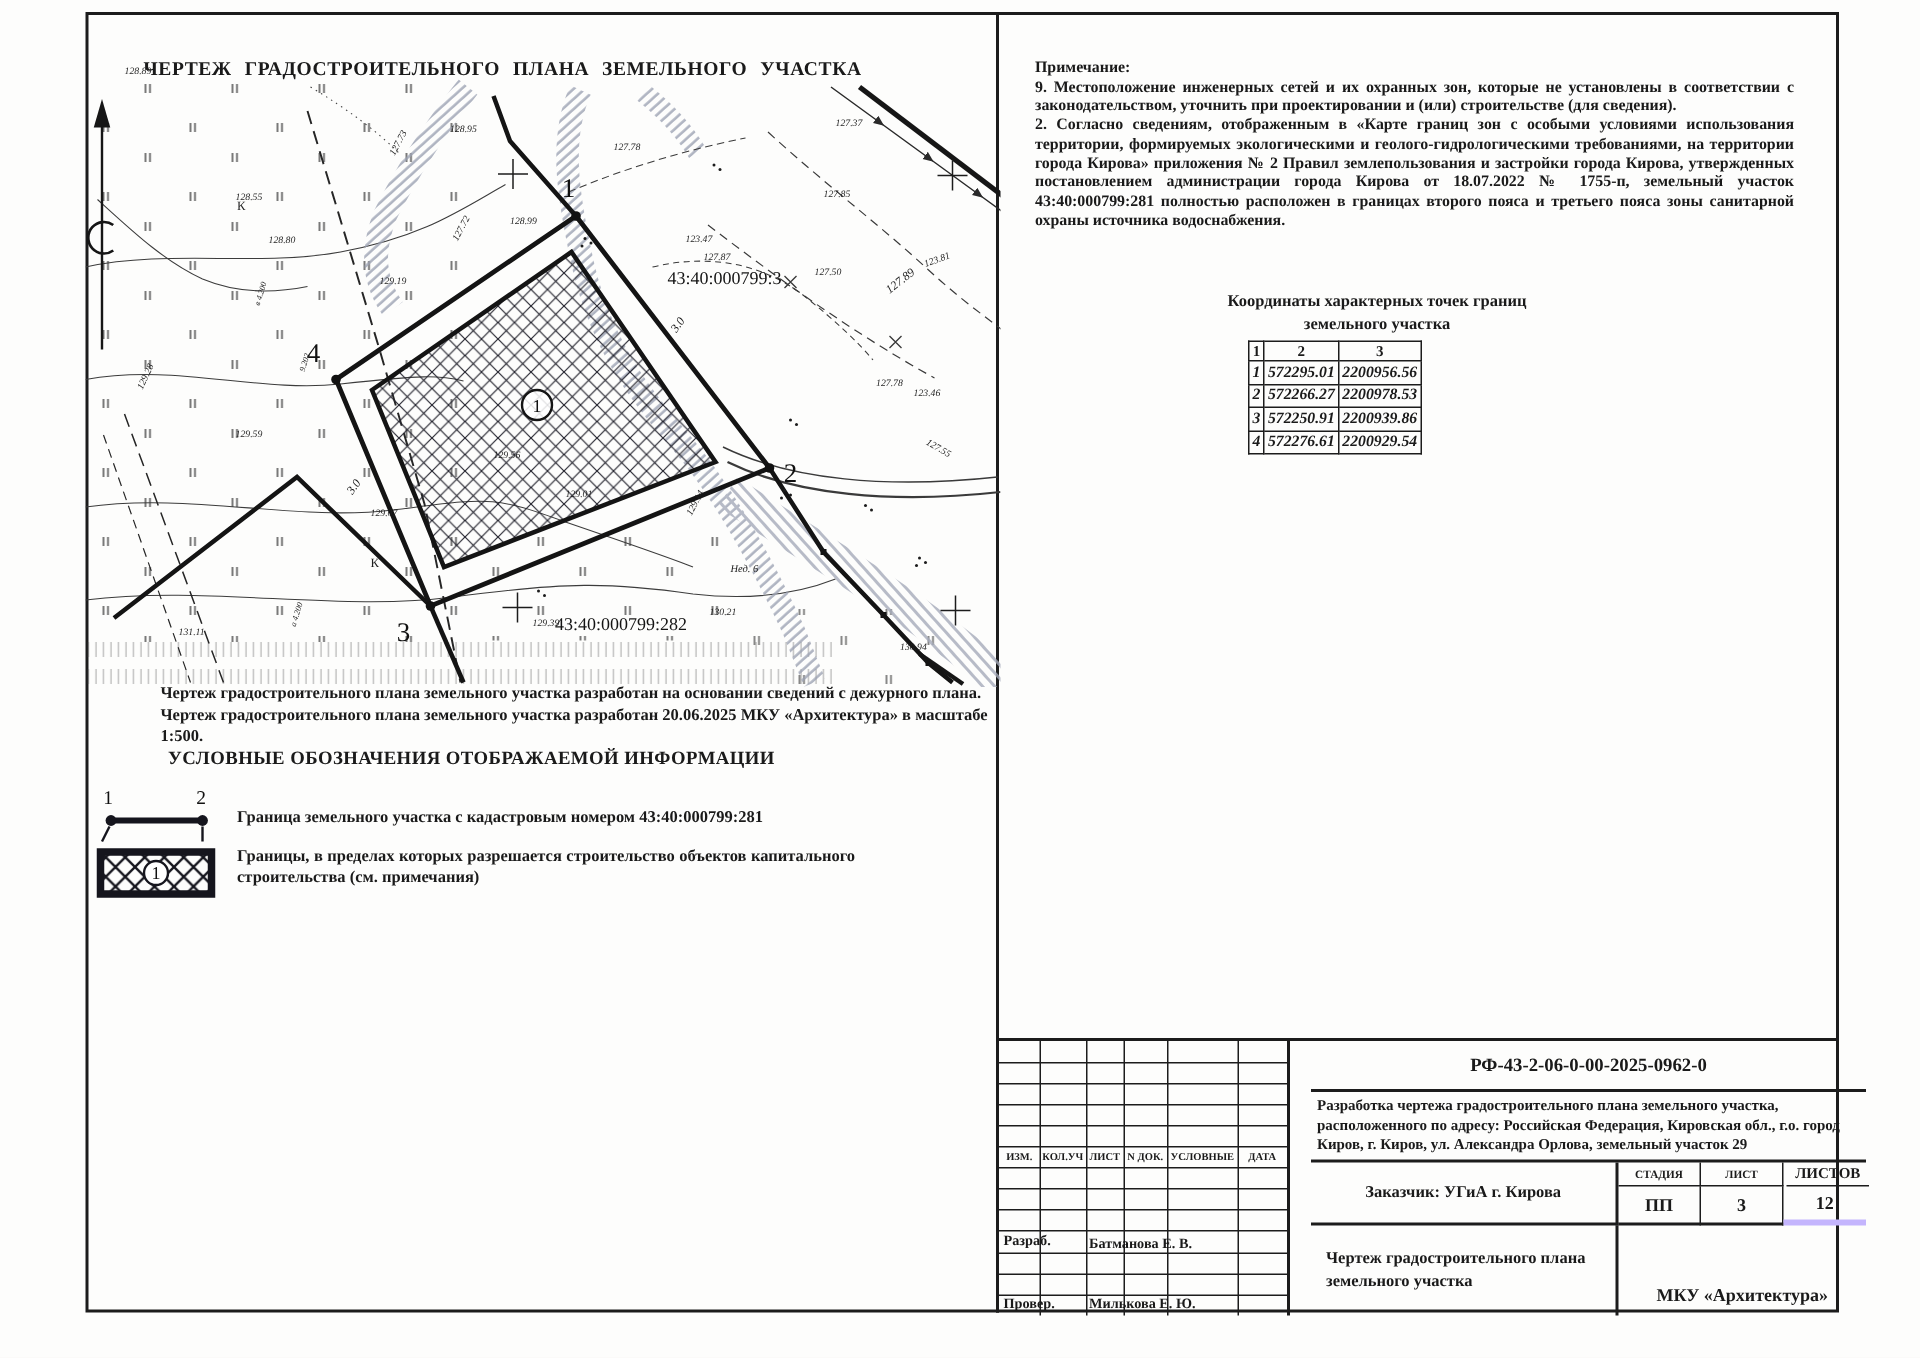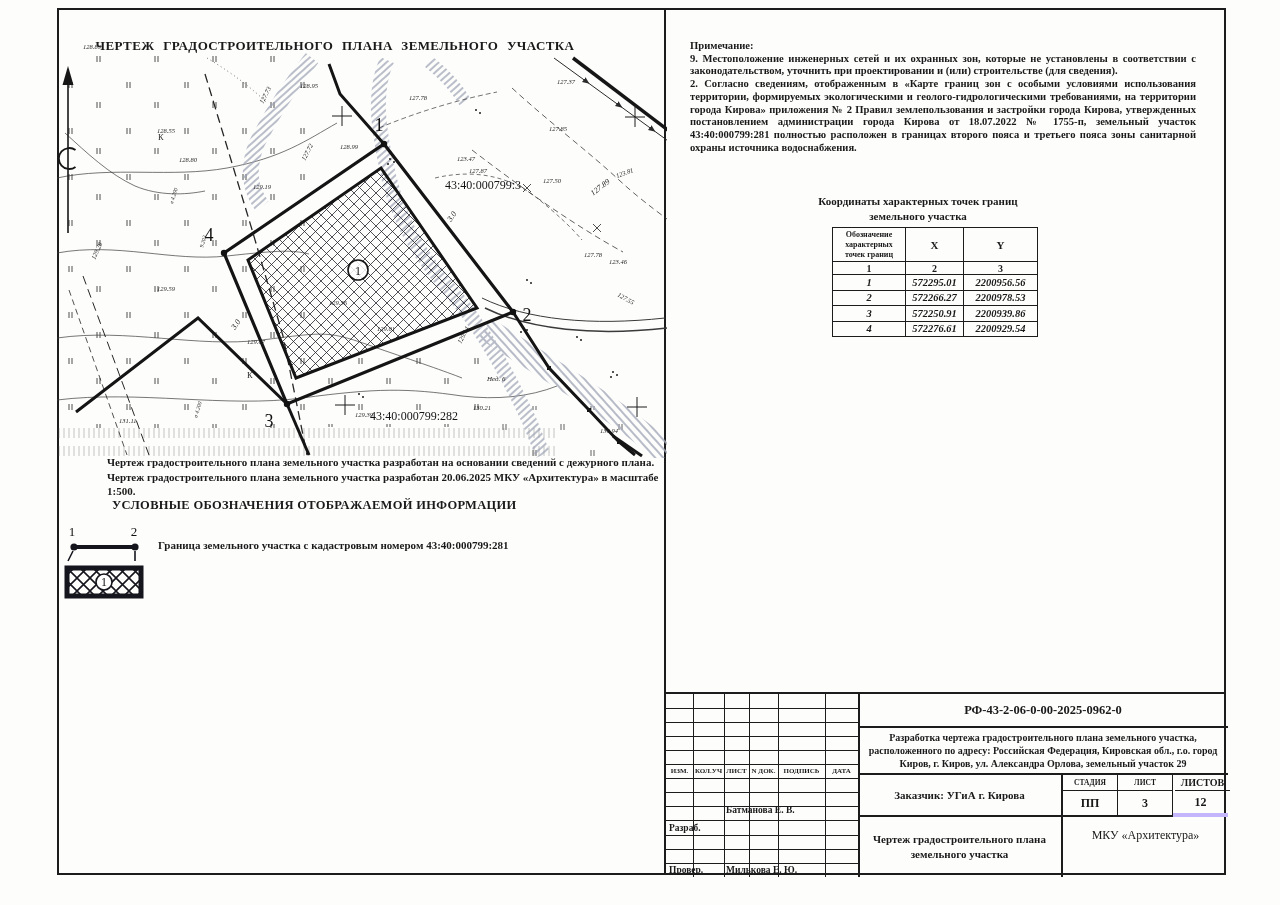--- a/index.html
+++ b/index.html
@@ -32,21 +32,21 @@
   .coords-table .hdr-pt { width:73px; font-size:8px; font-weight:bold; line-height:1.25; height:34px; }
   .coords-table .hdr-xy { font-size:11px; font-weight:bold; }
   .coords-table .col-x { width:58px; } .coords-table .col-y { width:74px; }
   .coords-table .numrow td { font-size:10px; font-weight:bold; height:13px; }
   .coords-table .datarow td { font-style:italic; font-weight:bold; font-size:10.5px; height:15.5px; }
 
   
   .tb { left:664px; top:692px; width:562px; height:183px; border-top:2px solid #1c1c1c;
     border-left:2px solid #1c1c1c; }
   .tb .cell { position:absolute; display:flex; align-items:center; justify-content:center;
-    text-align:center; }
+    text-align:left;margin-left:16px; }
   .tb .hline { position:absolute; left:0; width:192px; height:0; border-top:1px solid #1c1c1c; }
   .tb .vline { position:absolute; top:0; width:0; height:183px; border-left:1px solid #1c1c1c; }
   .tb .vline2 { position:absolute; top:0; width:0; height:183px; border-left:2px solid #1c1c1c; }
   .tb .colhdr { position:absolute; top:70px; height:14px; font-size:7px; font-weight:bold;
     display:flex; align-items:center; justify-content:center; }
   .tb .sig { position:absolute; font-size:9.5px; font-weight:bold; display:flex; align-items:center; }
 
   .ml-e { font-family:"Liberation Serif",serif; font-style:italic; font-size:6.5px; fill:#1f1f1f; }
   .ml-c { font-family:"Liberation Serif",serif; font-size:12px; fill:#141414; }
   .ml-m { font-family:"Liberation Serif",serif; font-style:italic; font-size:8px; fill:#1f1f1f; }
@@ -258,38 +258,34 @@
   <svg class="abs" style="left:64px; top:565px;" width="80" height="34" viewBox="0 0 80 34">
     <defs>
       <pattern id="lxh" width="13" height="13" patternUnits="userSpaceOnUse">
         <path d="M0,13 L13,0 M0,0 L13,13" stroke="#15151d" stroke-width="1.6" fill="none"></path>
       </pattern>
     </defs>
     <rect x="3" y="3" width="74" height="28" fill="url(#lxh)" stroke="#15151d" stroke-width="5"></rect>
     <circle cx="40" cy="17" r="8" fill="#fff" stroke="#15151d" stroke-width="1.6"></circle>
     <text x="40" y="21" text-anchor="middle" class="zone-num" id="leg-z1">1</text>
   </svg>
+  <div class="abs legend-text-2">Границы, в пределах которых разрешается строительство объектов капитального строительства (см. примечания)</div>
 
   <div class="abs notes">
     <p>Примечание:</p>
     <p>9. Местоположение инженерных сетей и их охранных зон, которые не установлены в соответствии с законодательством, уточнить при проектировании и (или) строительстве (для сведения).</p>
     <p>2. Согласно сведениям, отображенным в «Карте границ зон с особыми условиями использования территории, формируемых экологическими и геолого-гидрологическими требованиями, на территории города Кирова» приложения № 2 Правил землепользования и застройки города Кирова, утвержденных постановлением администрации города Кирова от 18.07.2022 № 1755-п, земельный участок 43:40:000799:281 полностью расположен в границах второго пояса и третьего пояса зоны санитарной охраны источника водоснабжения.</p>
   </div>
 
   <div class="abs coords-title">
     <div>Координаты характерных точек границ</div>
     <div>земельного участка</div>
   </div>
   <table class="abs coords-table">
     <tbody id="coords-tbody">
-      <tr>
-        <td class="hdr-pt">Обозначение характерных точек границ</td>
-        <td class="hdr-xy col-x">X</td>
-        <td class="hdr-xy col-y">Y</td>
-      </tr>
       <tr class="numrow">
         <td>1</td>
         <td>2</td>
         <td>3</td>
       </tr>
     <tr class="datarow">
           <td>1</td>
           <td>572295.01</td>
           <td>2200956.56</td>
         </tr>
@@ -329,33 +325,33 @@
       <div class="vline" style="left:58px"></div>
     <div class="vline" style="left:83px"></div>
       <div class="vline" style="left:112px"></div>
     <div class="vline" style="left:159px"></div>
       <div class="vline2" style="left:192px"></div>
 
     <div class="colhdr" style="left:0; width:27px">ИЗМ.</div>
     <div class="colhdr" style="left:27px; width:31px">КОЛ.УЧ</div>
     <div class="colhdr" style="left:58px; width:25px">ЛИСТ</div>
     <div class="colhdr" style="left:83px; width:29px">N ДОК.</div>
-    <div class="colhdr" style="left:112px; width:47px">ПОДПИСЬ</div>
+    <div class="colhdr" style="left:112px; width:47px">УСЛОВНЫЕ</div>
     <div class="colhdr" style="left:159px; width:33px">ДАТА</div>
 
     <div class="sig" style="left:3px; top:126px; height:15px">Разраб.</div>
-    <div class="sig" style="left:60px; top:108px; height:15px">Батманова Е. В.</div>
+    <div class="sig" style="left:60px; top:128px; height:15px">Батманова Е. В.</div>
     <div class="sig" style="left:3px; top:168px; height:15px">Провер.</div>
     <div class="sig" style="left:60px; top:168px; height:15px">Милькова Е. Ю.</div>
 
     <div class="cell" style="left:192px; top:0; width:370px; height:34px; border-bottom:2px solid #1c1c1c; font-size:12.5px; font-weight:bold;">РФ-43-2-06-0-00-2025-0962-0</div>
     <div class="cell" style="left:192px; top:34px; width:370px; height:47px; border-bottom:2px solid #1c1c1c; font-size:10px; font-weight:bold; line-height:1.3; padding:0 4px;">Разработка чертежа градостроительного плана земельного участка, расположенного по адресу: Российская Федерация, Кировская обл., г.о. город Киров, г. Киров, ул. Александра Орлова, земельный участок 29</div>
     <div class="cell" style="left:192px; top:81px; width:205px; height:42px; border-right:2px solid #1c1c1c; border-bottom:2px solid #1c1c1c; font-size:11px; font-weight:bold;">Заказчик: УГиА г. Кирова</div>
     <div class="cell" style="left:397px; top:81px; width:55px; height:16px; border-right:1px solid #1c1c1c; border-bottom:1px solid #1c1c1c; font-size:7.5px; font-weight:bold;">СТАДИЯ</div>
     <div class="cell" style="left:452px; top:81px; width:55px; height:16px; border-right:1px solid #1c1c1c; border-bottom:1px solid #1c1c1c; font-size:7.5px; font-weight:bold;">ЛИСТ</div>
     <div class="cell" style="left:509px; top:81px; width:55px; height:16px; border-bottom:1px solid #1c1c1c; font-size:10px; font-weight:bold;">ЛИСТОВ</div>
     <div class="cell" style="left:397px; top:97px; width:55px; height:26px; border-right:1px solid #1c1c1c; border-bottom:2px solid #1c1c1c; font-size:12px; font-weight:bold;">ПП</div>
     <div class="cell" style="left:452px; top:97px; width:55px; height:26px; border-right:1px solid #1c1c1c; border-bottom:2px solid #1c1c1c; font-size:12px; font-weight:bold;">3</div>
     <div class="cell" style="left:507px; top:97px; width:55px; height:26px; border-bottom:4px solid #c4b5fd; font-size:12px; font-weight:bold;">12</div>
     <div class="cell" style="left:192px; top:123px; width:205px; height:60px; border-right:2px solid #1c1c1c; font-size:11px; font-weight:bold; line-height:1.35; padding:0 10px;">Чертеж градостроительного плана земельного участка</div>
-    <div class="cell" style="left:397px; top:111px; width:165px; height:60px; font-size:12px; font-weight:normal;">МКУ «Архитектура»</div>
+    <div class="cell" style="left:397px; top:139px; width:165px; height:60px; font-size:12px; font-weight:bold;">МКУ «Архитектура»</div>
   </div>
 </div>
 
 </body></html>

